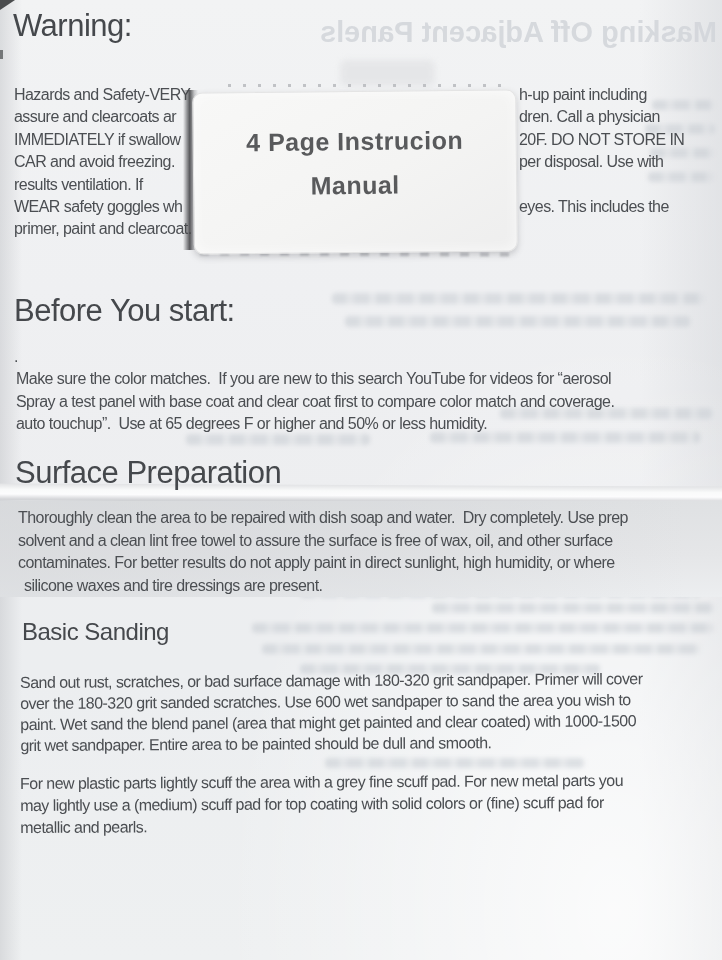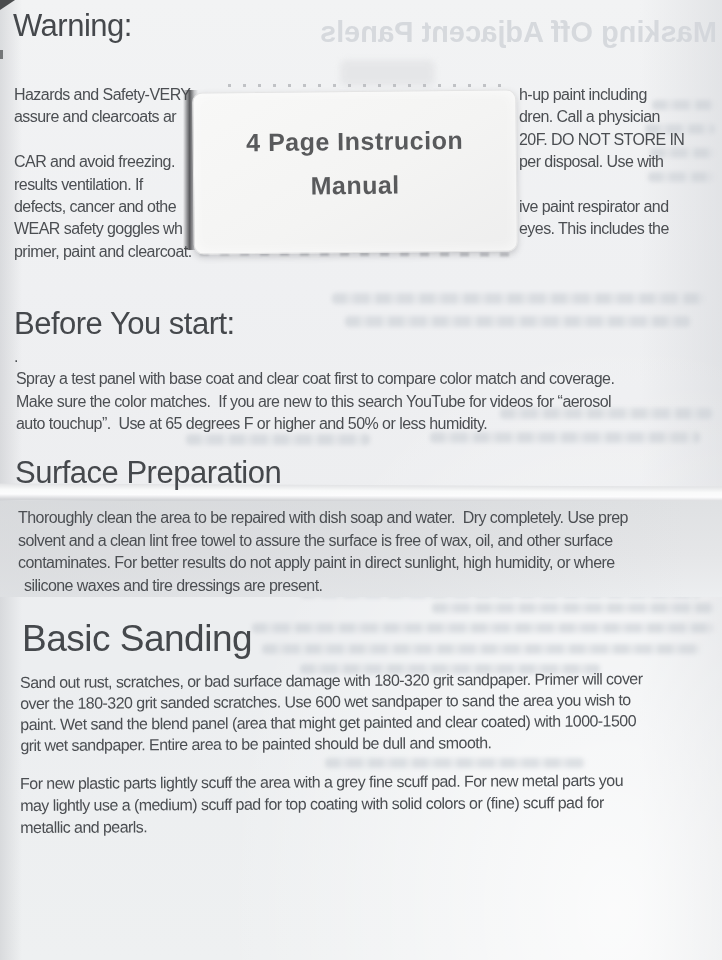--- a/index.html
+++ b/index.html
@@ -79,53 +79,52 @@
   <div class="abs smudge" style="left:325px;top:758px;width:260px;height:10px"></div>
 
   <div class="abs seam"></div>
   <div class="abs under-band"></div>
 
   <div class="abs h1" style="left:13px;top:8px">Warning:</div>
 
   <div class="abs" style="left:14px;top:86px">
     <div class="body-line wline"><span>Hazards and Safety-VERY</span><span class="wright">h-up paint including</span></div>
     <div class="body-line wline"><span>assure and clearcoats ar</span><span class="wright">dren. Call a physician</span></div>
-    <div class="body-line wline"><span class="wright">20F. DO NOT STORE IN</span></div>
+    <div class="body-line wline"><span>IMMEDIATELY if swallow</span><span class="wright">20F. DO NOT STORE IN</span></div>
     <div class="body-line wline"><span>CAR and avoid freezing.</span><span class="wright">per disposal. Use with</span></div>
     <div class="body-line wline"><span>results ventilation. If</span></div>
-    <div class="body-line wline"><span>defects, cancer and othe</span><span class="wright">ive paint respirator and</span></div>
     <div class="body-line wline"><span>WEAR safety goggles wh</span><span class="wright">eyes. This includes the</span></div>
     <div class="body-line wline"><span>primer, paint and clearcoat.</span></div>
   </div>
 
   <div class="abs perf" style="left:228px;top:84px;width:285px"></div>
   <div class="abs fold-shadow"></div>
   <div class="abs label">
     <div class="label-l1">4 Page Instrucion</div>
     <div class="label-l2">Manual</div>
   </div>
   <div class="abs under-smear"></div>
 
-  <div class="abs h1" style="left:14px;top:306px">Before You start:</div>
+  <div class="abs h1" style="left:14px;top:293px">Before You start:</div>
   <div class="abs body-line" style="left:14px;top:348px">.</div>
   <div class="abs" style="left:16px;top:370px">
+    <div class="body-line" style="height:22.5px">Make sure the color matches.  If you are new to this search YouTube for videos for “aerosol</div>
     <div class="body-line" style="height:22.5px">Spray a test panel with base coat and clear coat first to compare color match and coverage.</div>
-    <div class="body-line" style="height:22.5px">Make sure the color matches.  If you are new to this search YouTube for videos for “aerosol</div>
     <div class="body-line" style="height:22.5px">auto touchup”.  Use at 65 degrees F or higher and 50% or less humidity.</div>
   </div>
 
   <div class="abs h1" style="left:15px;top:455px">Surface Preparation</div>
   <div class="abs" style="left:18px;top:509px">
     <div class="body-line" style="height:22.5px">Thoroughly clean the area to be repaired with dish soap and water.  Dry completely. Use prep</div>
     <div class="body-line" style="height:22.5px">solvent and a clean lint free towel to assure the surface is free of wax, oil, and other surface</div>
     <div class="body-line" style="height:22.5px">contaminates. For better results do not apply paint in direct sunlight, high humidity, or where</div>
     <div class="body-line" style="height:22.5px;padding-left:6px">silicone waxes and tire dressings are present.</div>
   </div>
 
-  <div class="abs h1" style="left:22px;top:618px;font-size:37px">Basic Sanding</div>
+  <div class="abs h1" style="left:22px;top:618px;font-size:24px">Basic Sanding</div>
   <div class="abs" style="left:20px;top:674px;transform:rotate(-.35deg);transform-origin:left top">
     <div class="body-line" style="height:21px">Sand out rust, scratches, or bad surface damage with 180-320 grit sandpaper. Primer will cover</div>
     <div class="body-line" style="height:21px">over the 180-320 grit sanded scratches. Use 600 wet sandpaper to sand the area you wish to</div>
     <div class="body-line" style="height:21px">paint. Wet sand the blend panel (area that might get painted and clear coated) with 1000-1500</div>
     <div class="body-line" style="height:21px">grit wet sandpaper. Entire area to be painted should be dull and smooth.</div>
   </div>
 
   <div class="abs" style="left:20px;top:775px;transform:rotate(-.3deg);transform-origin:left top">
     <div class="body-line" style="height:22px">For new plastic parts lightly scuff the area with a grey fine scuff pad. For new metal parts you</div>
     <div class="body-line" style="height:22px">may lightly use a (medium) scuff pad for top coating with solid colors or (fine) scuff pad for</div>

